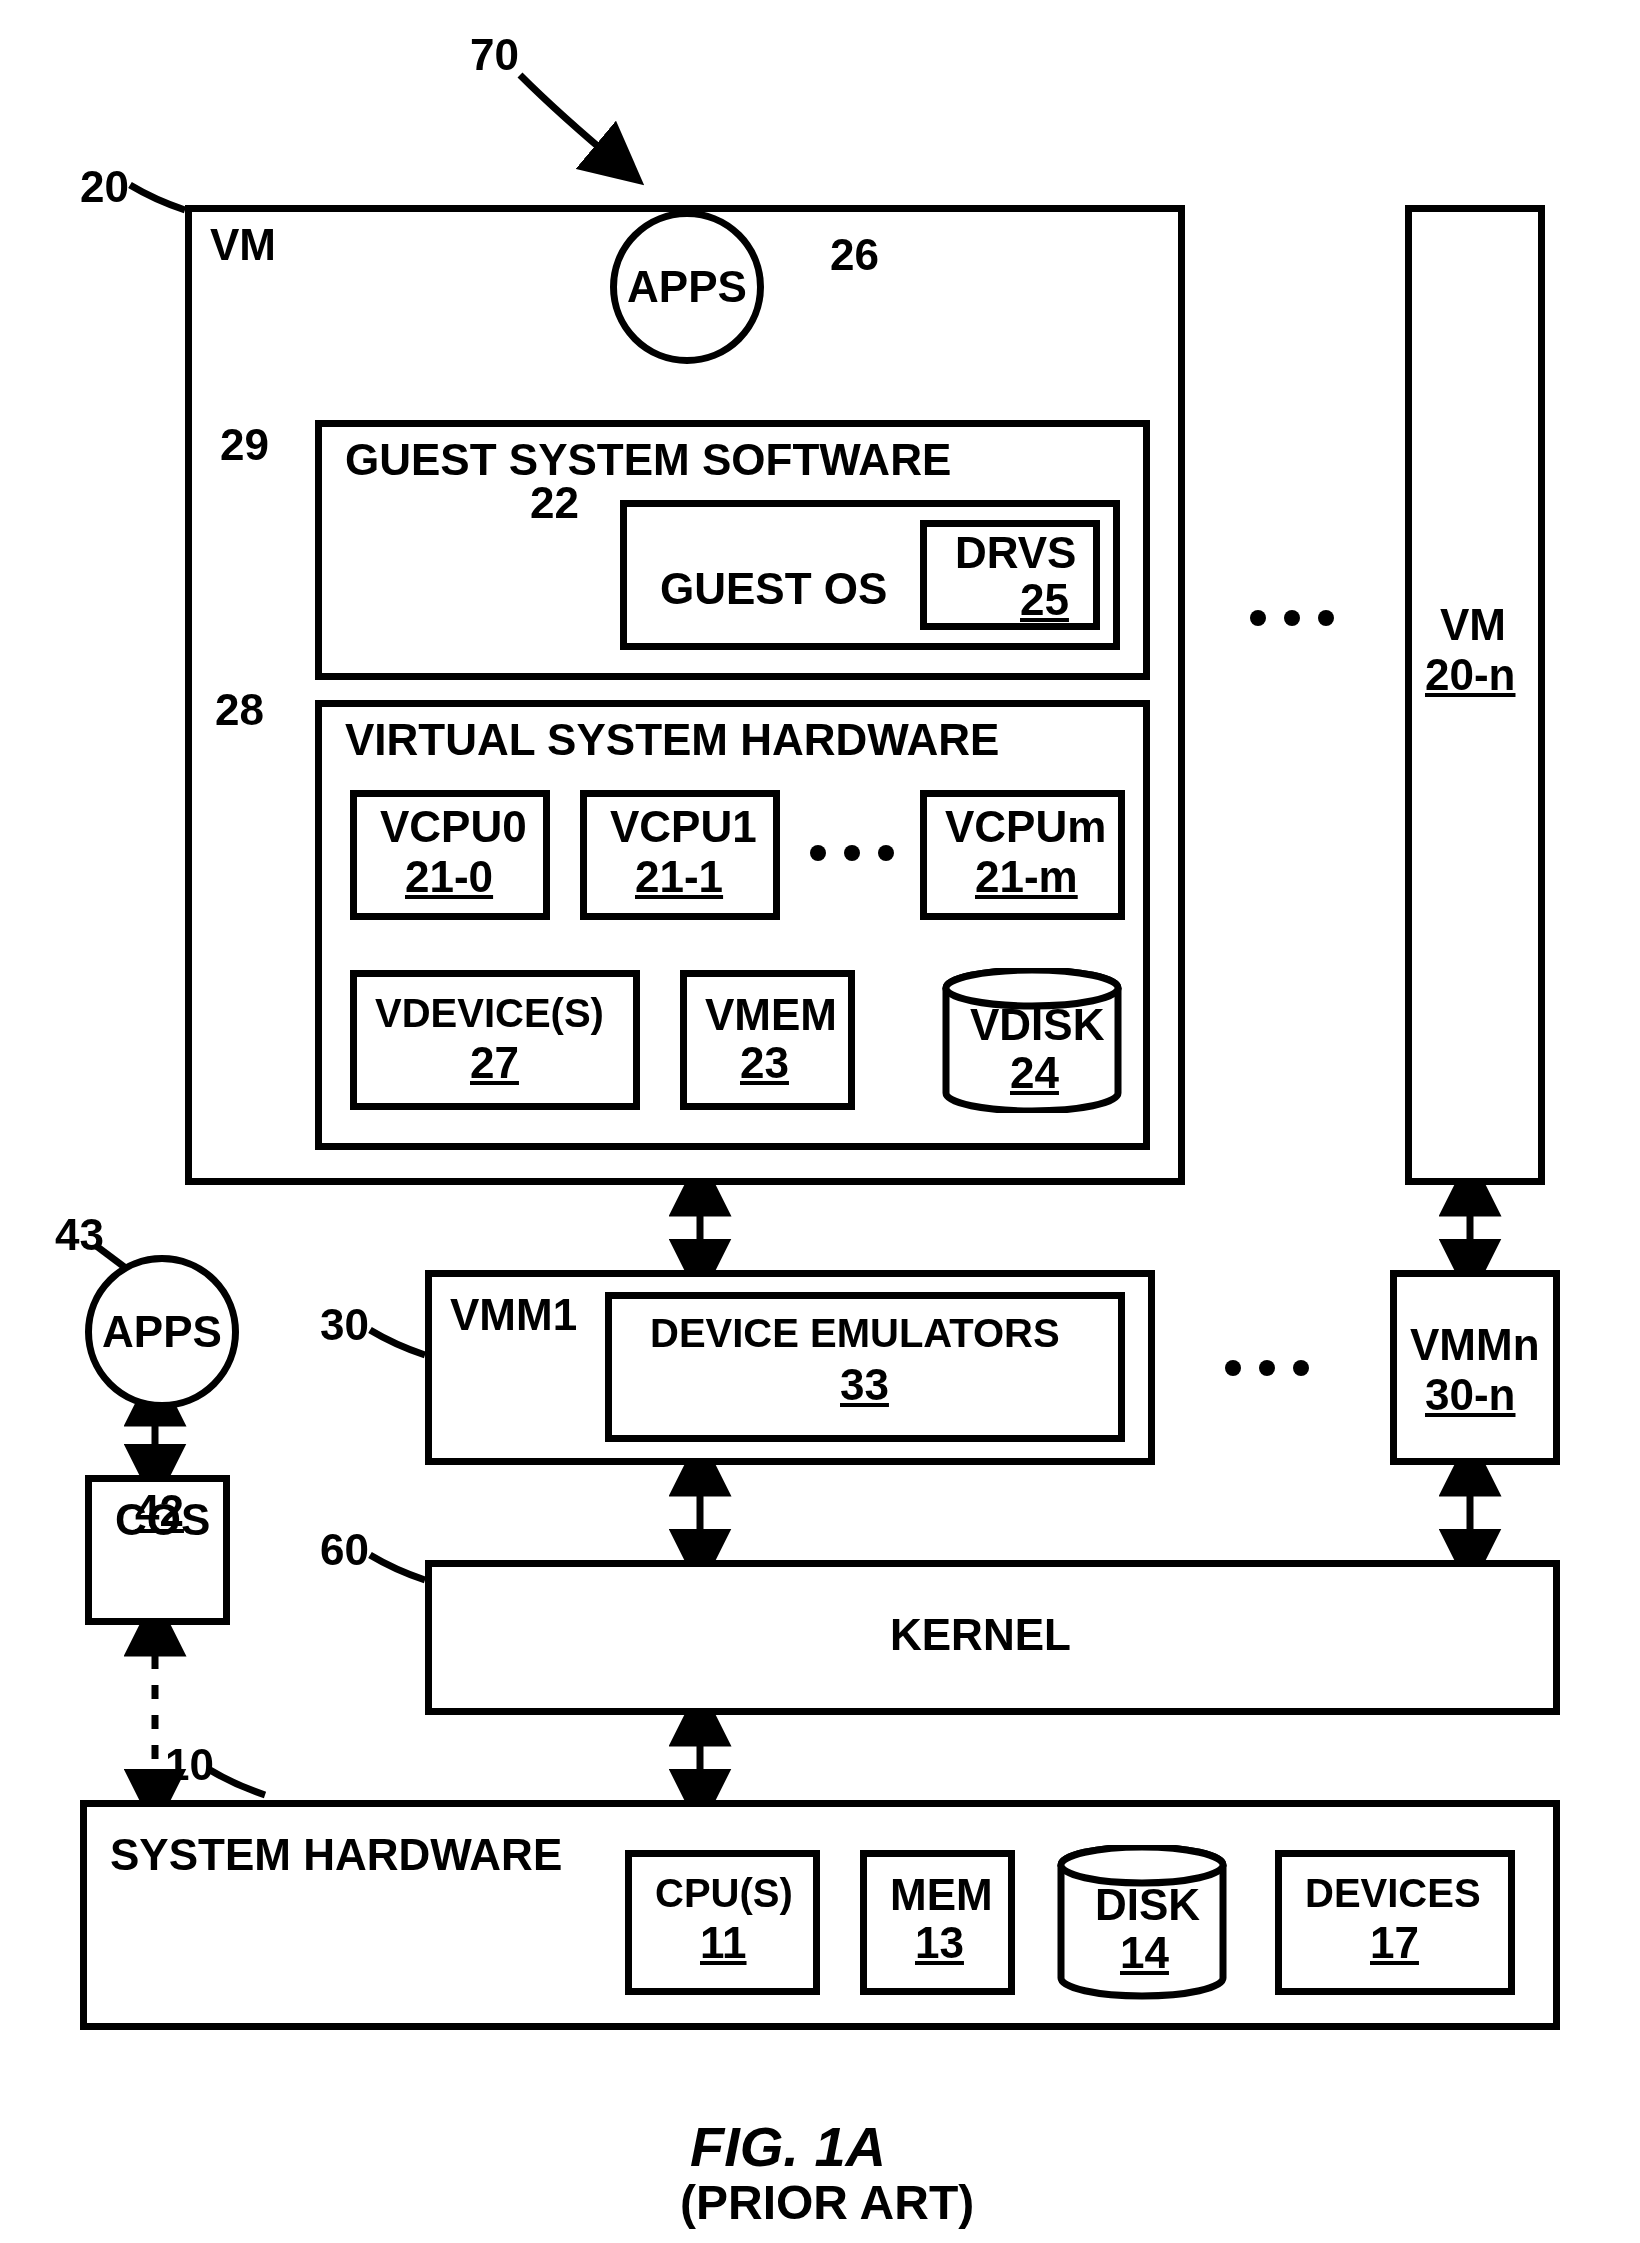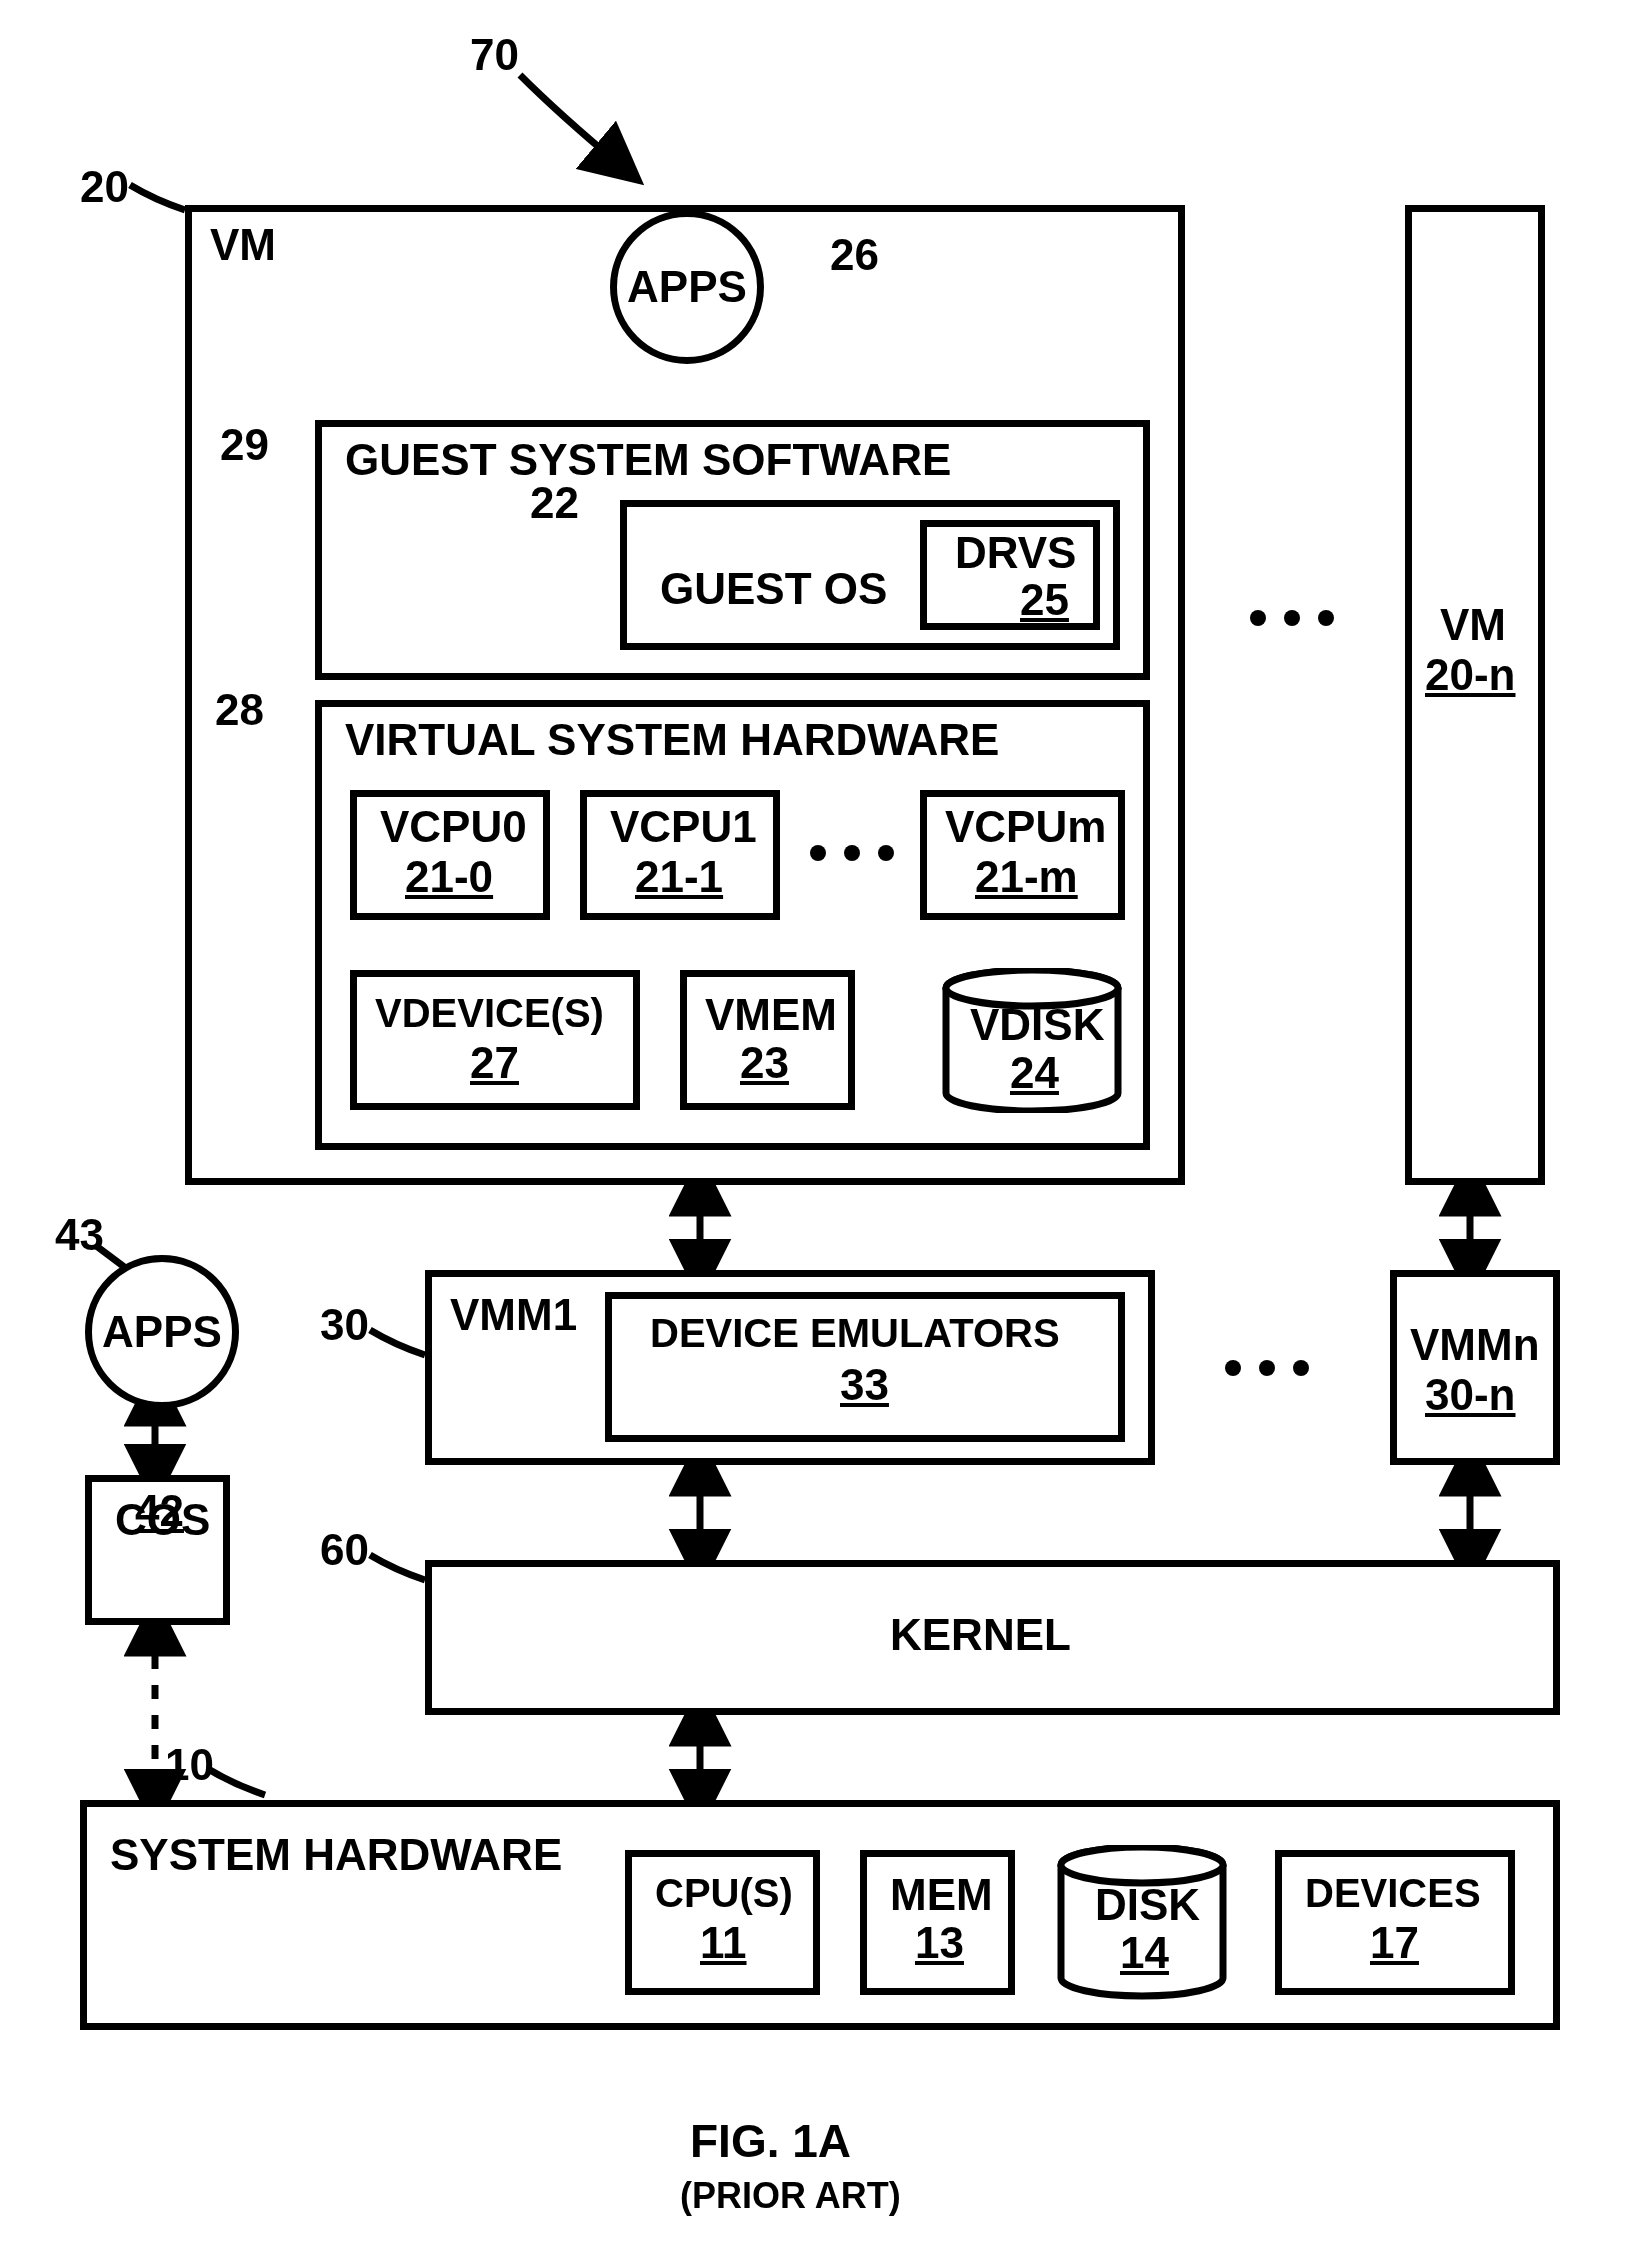--- a/index.html
+++ b/index.html
@@ -222,14 +222,14 @@
     <ellipse cx="87" cy="20" rx="81" ry="18" fill="#fff" stroke="#000" stroke-width="7"></ellipse>
   </svg>
 </div>
 <div class="lbl" style="left:1095px; top:1880px;">DISK</div>
 <div class="lbl ref" style="left:1120px; top:1928px;">14</div>
 
 <div class="box" style="left:1275px; top:1850px; width:240px; height:145px;"></div>
 <div class="lbl small" style="left:1305px; top:1870px;">DEVICES</div>
 <div class="lbl ref" style="left:1370px; top:1918px;">17</div>
 
-<div class="lbl" style="left:690px; top:2115px; font-size:46px;">FIG. 1A</div>
-<div class="lbl" style="left:680px; top:2175px; font-size:36px;">(PRIOR ART)</div>
+<div class="lbl" style="left:690px; top:2115px; font-style:italic; font-size:56px;">FIG. 1A</div>
+<div class="lbl" style="left:680px; top:2175px; font-size:48px;">(PRIOR ART)</div>
 
 </body></html>

